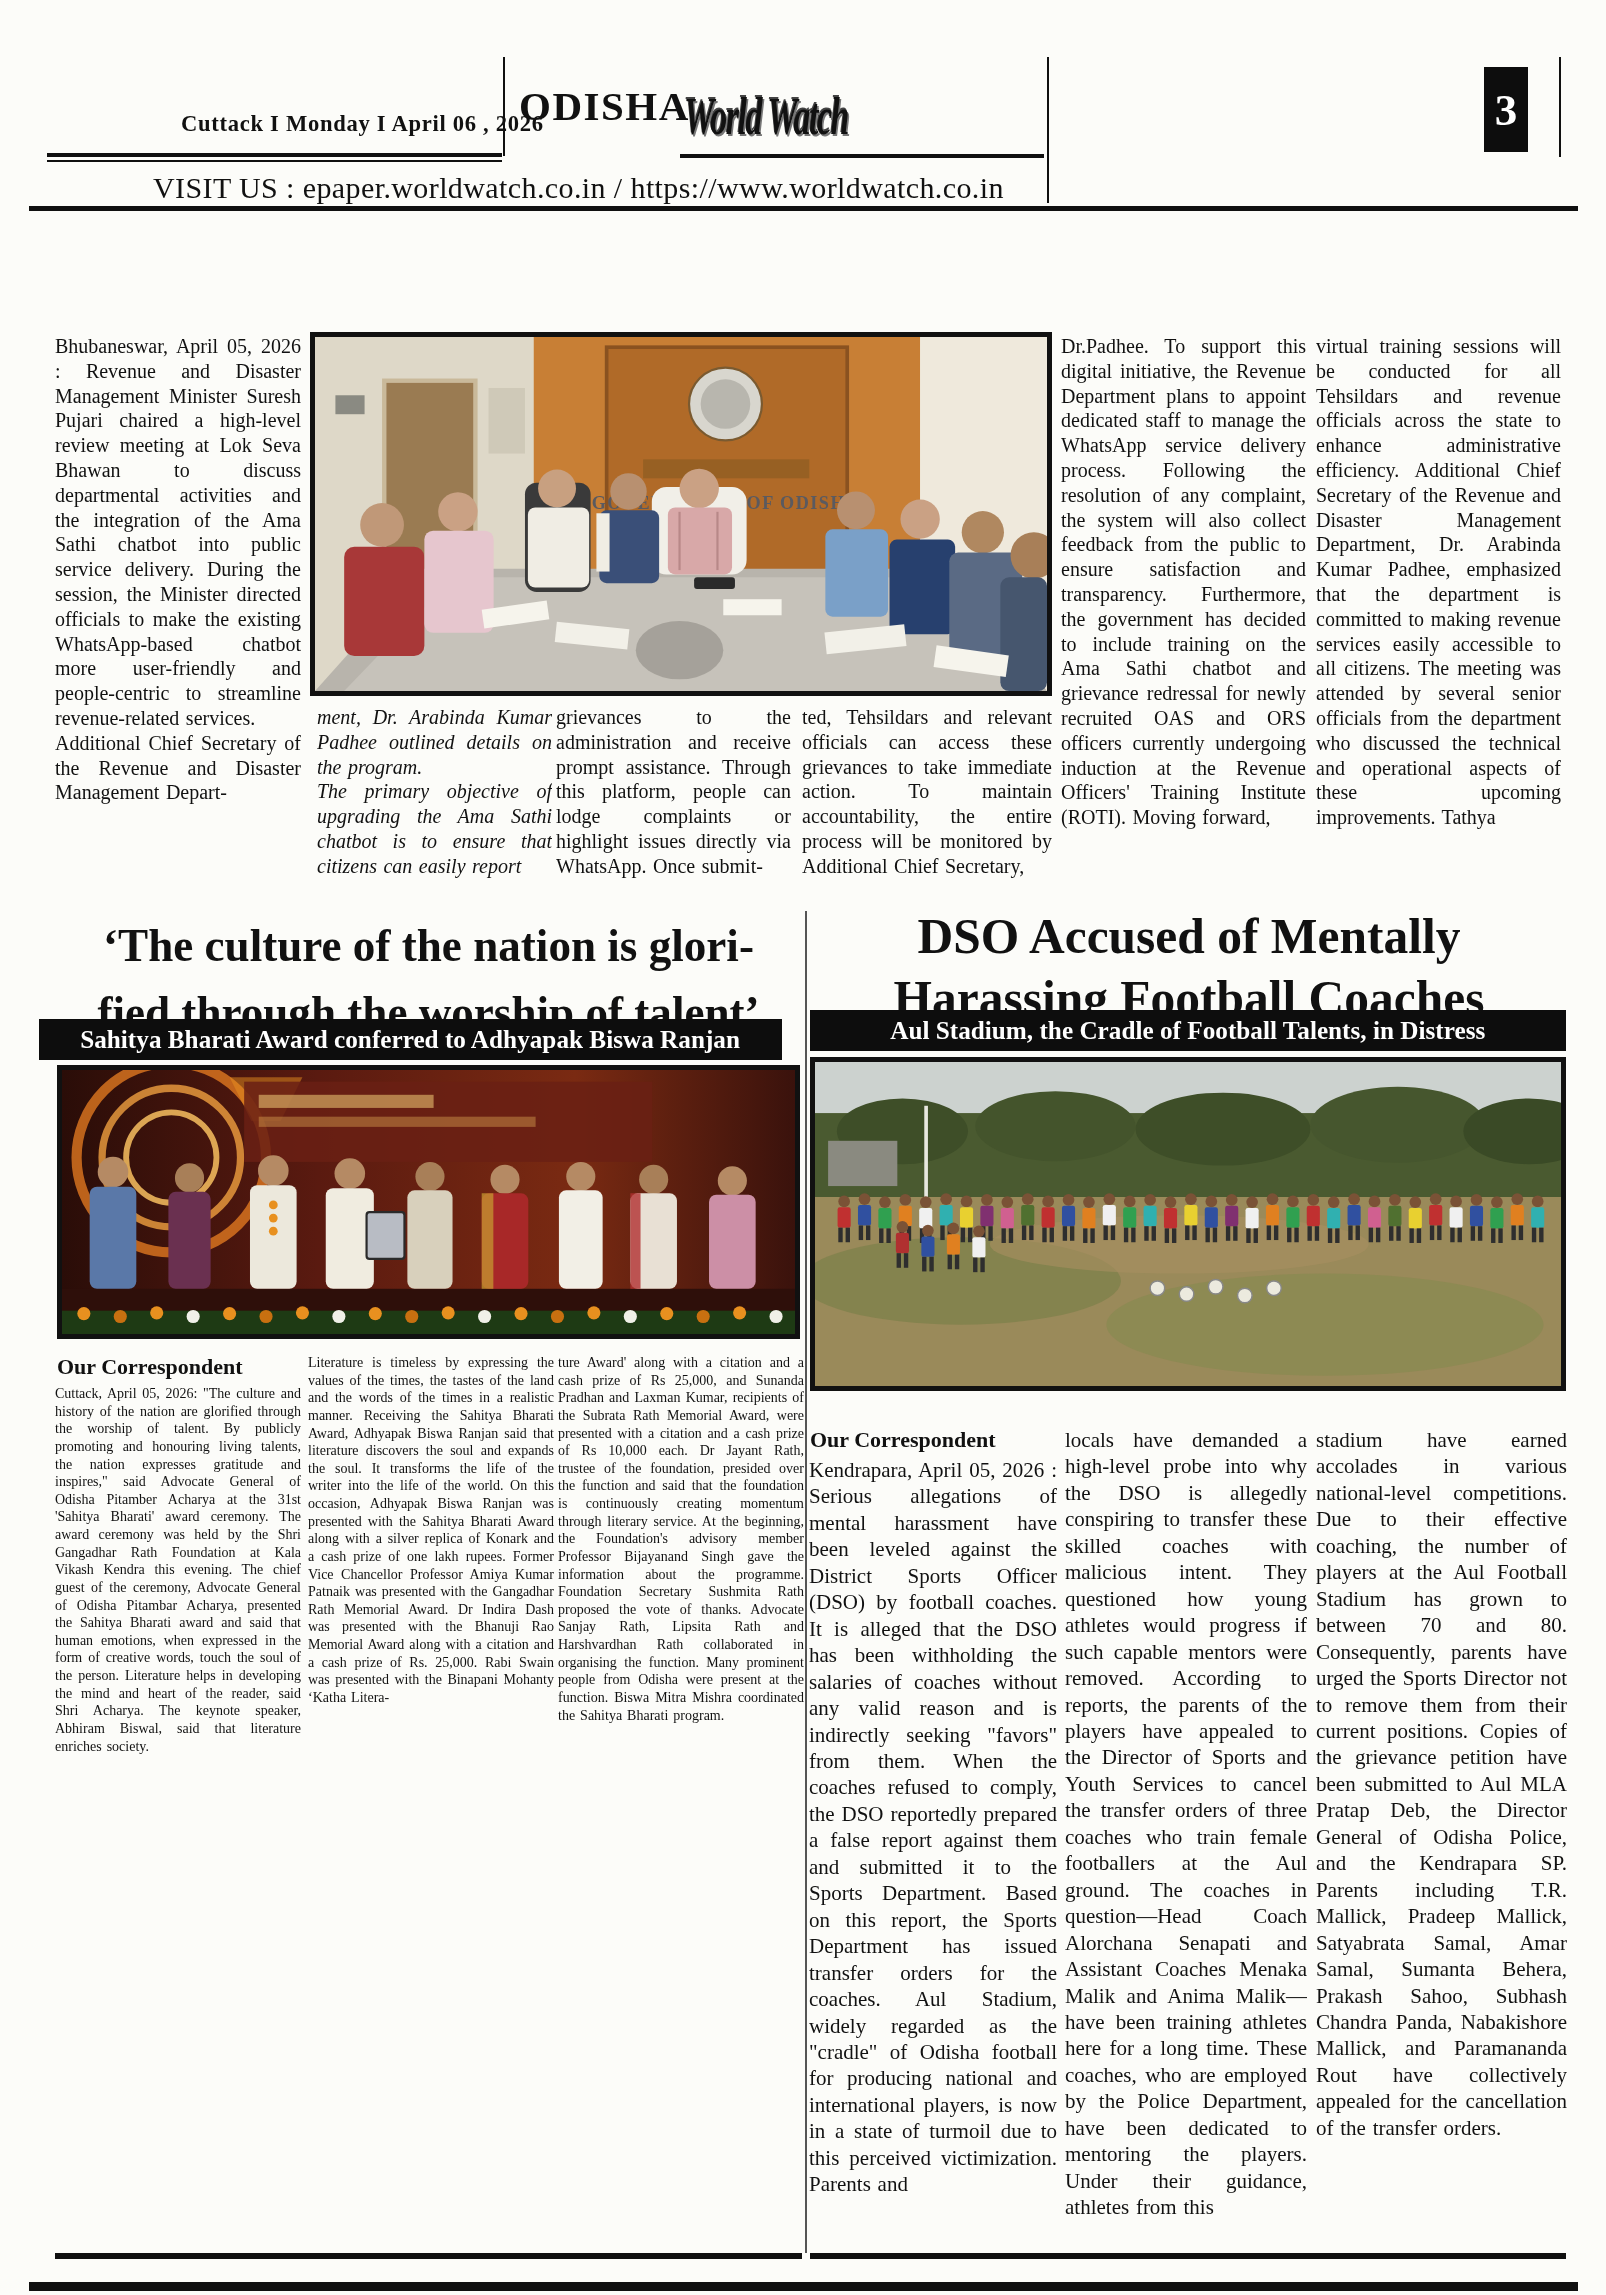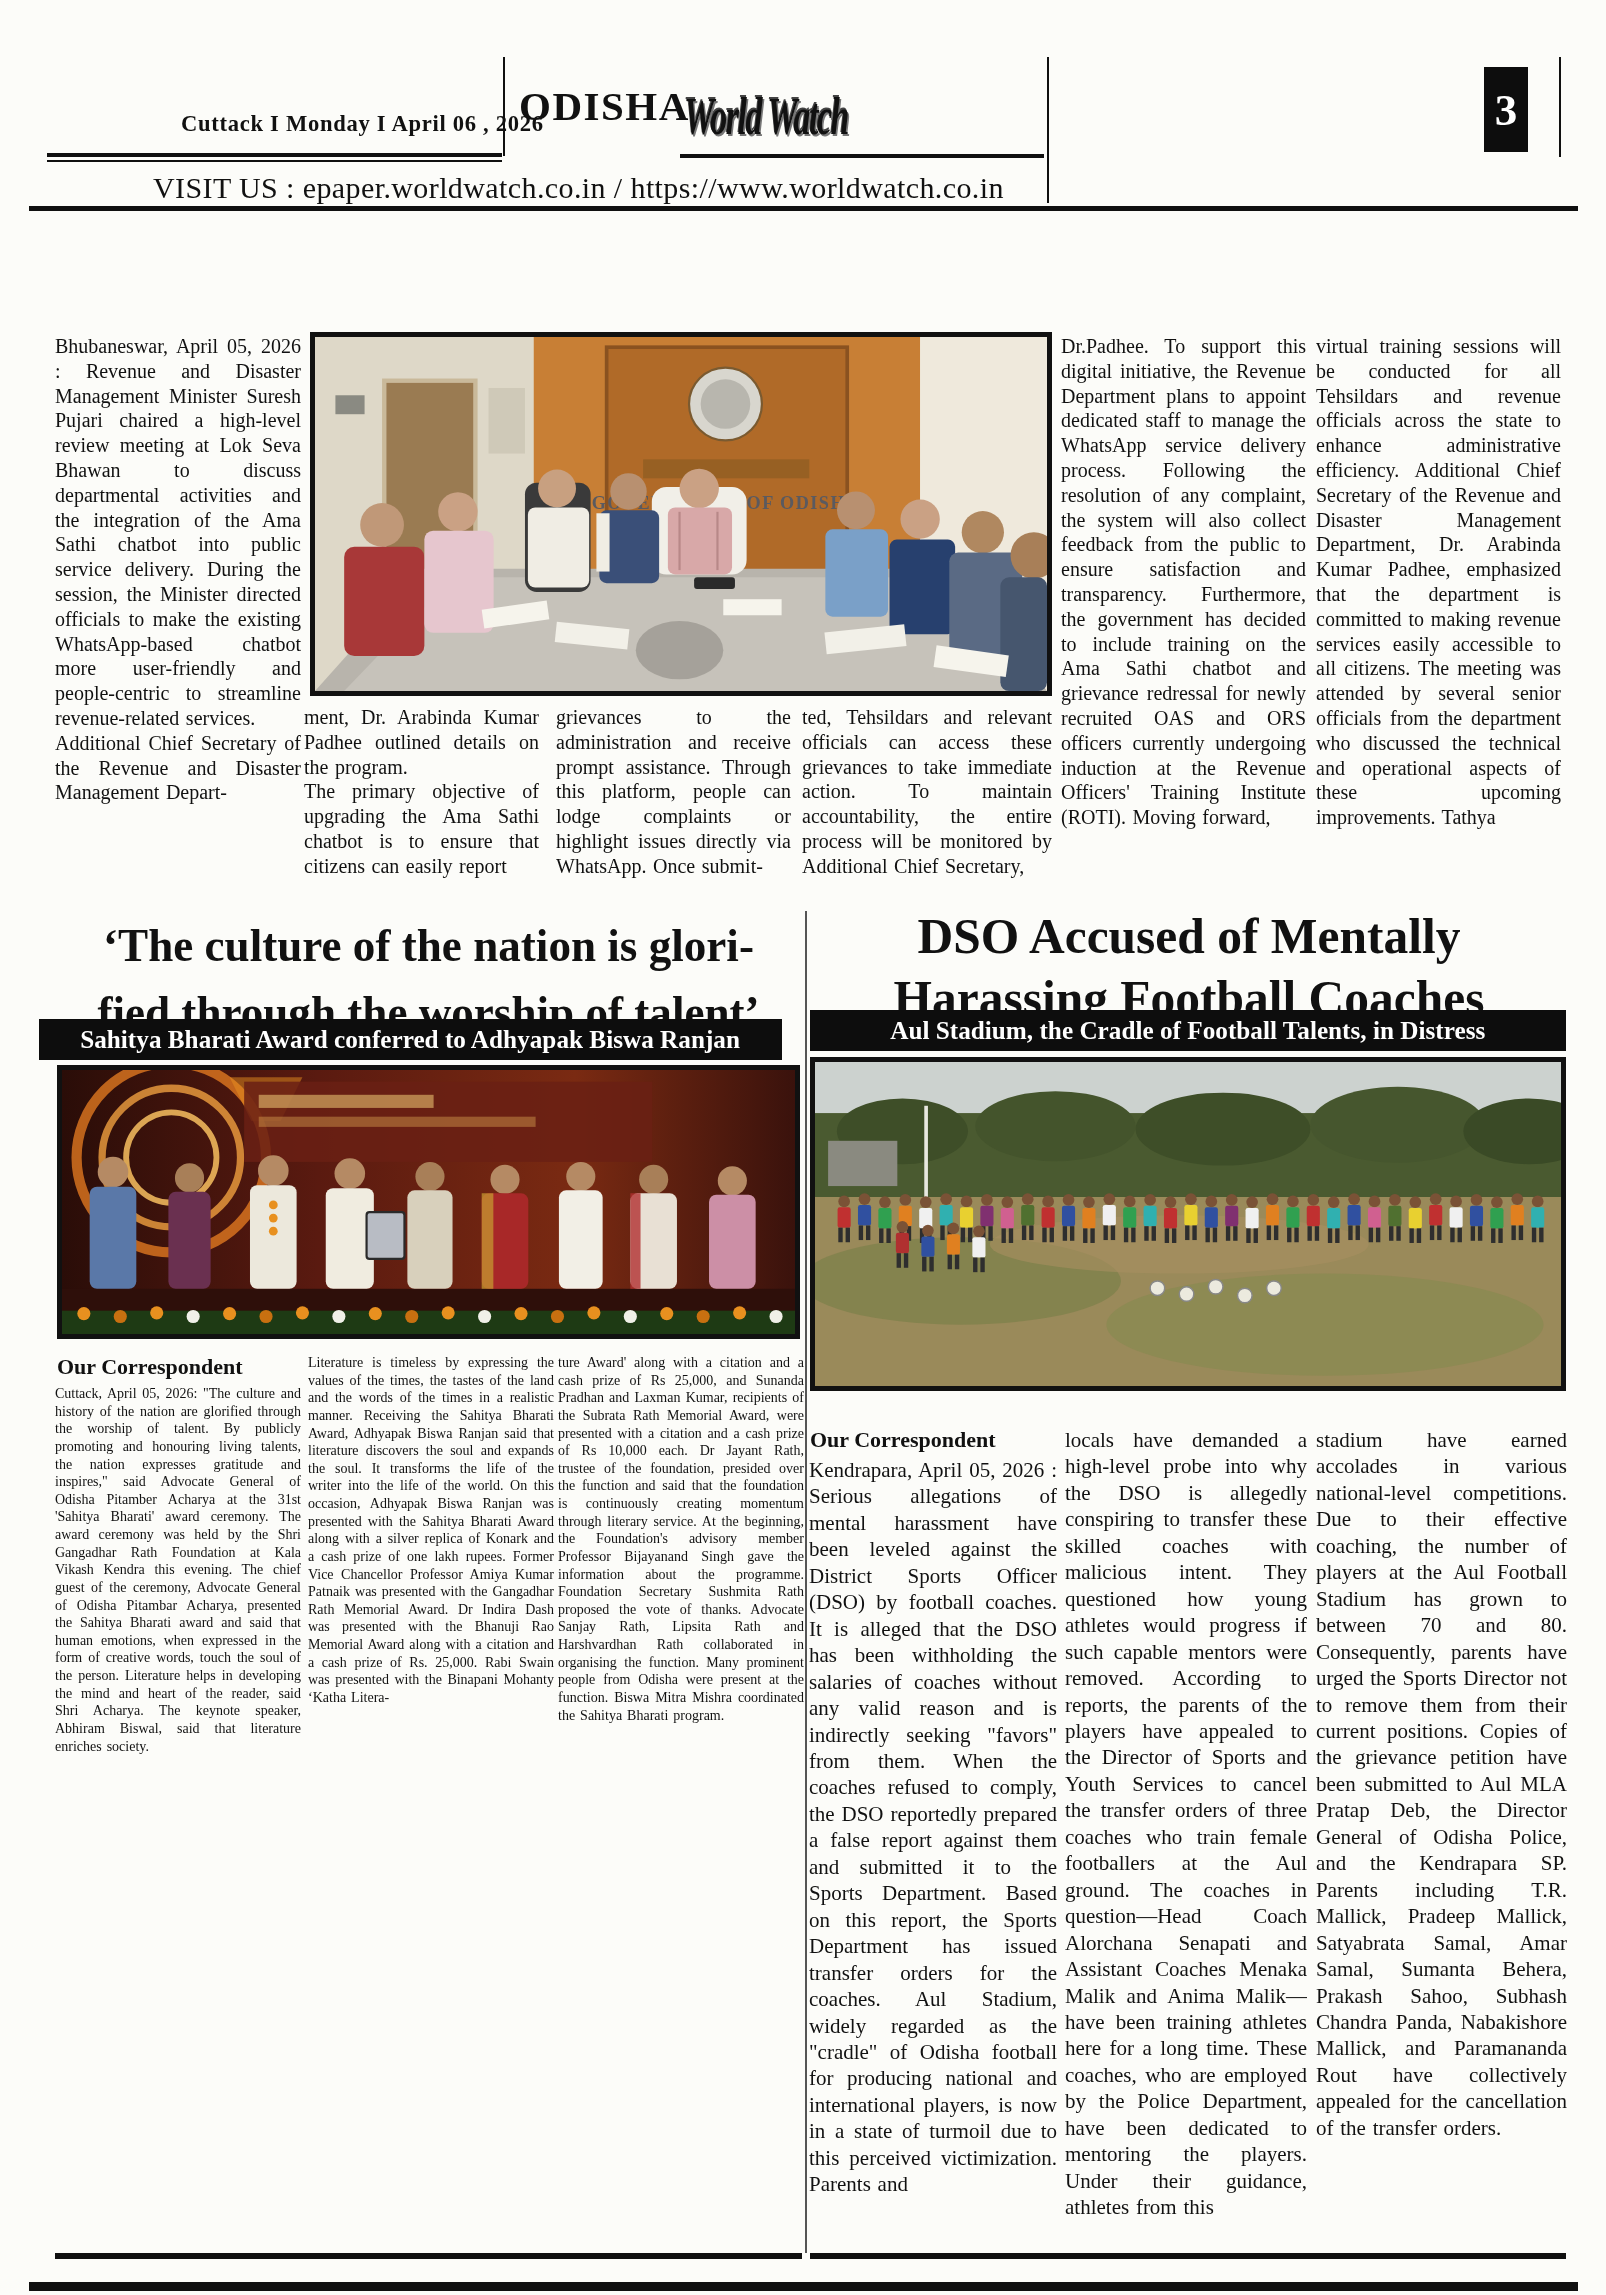--- a/index.html
+++ b/index.html
@@ -105,21 +105,21 @@
       <rect x="230" y="368" width="90" height="26" fill="#f6f4ec" transform="rotate(-8 275 381)"></rect>
       <rect x="330" y="396" width="100" height="28" fill="#f2f0e8" transform="rotate(6 380 410)"></rect>
       <rect x="560" y="360" width="80" height="22" fill="#f6f4ec"></rect>
       <rect x="700" y="400" width="110" height="30" fill="#f2f0e8" transform="rotate(-6 755 415)"></rect>
       <rect x="850" y="430" width="100" height="30" fill="#f6f4ec" transform="rotate(8 900 445)"></rect>
       <rect x="520" y="330" width="56" height="16" rx="4" fill="#2a2a2a"></rect>
       <ellipse cx="500" cy="430" rx="60" ry="40" fill="#8a8680" opacity="0.55"></ellipse>
     </svg>
   </div>
 
-  <div class="abs col lead-col" style="left:304px;top:705px;width:235px;height:194px;">ment, Dr. Arabinda Kumar Padhee outlined details on the program.
+  <div class="abs col lead-col" style="left:317px;top:705px;width:235px;height:194px;font-style:italic;">ment, Dr. Arabinda Kumar Padhee outlined details on the program.
 The primary objective of upgrading the Ama Sathi chatbot is to ensure that citizens can easily report</div>
   <div class="abs col lead-col" style="left:556px;top:705px;width:235px;height:194px;">grievances to the administration and receive prompt assistance. Through this platform, people can lodge complaints or highlight issues directly via WhatsApp. Once submit-</div>
   <div class="abs col lead-col" style="left:802px;top:705px;width:250px;height:194px;">ted, Tehsildars and relevant officials can access these grievances to take immediate action. To maintain accountability, the entire process will be monitored by Additional Chief Secretary,</div>
   <div class="abs col lead-col" style="left:1061px;top:334px;width:245px;height:567px;">Dr.Padhee. To support this digital initiative, the Revenue Department plans to appoint dedicated staff to manage the WhatsApp service delivery process. Following the resolution of any complaint, the system will also collect feedback from the public to ensure satisfaction and transparency. Furthermore, the government has decided to include training on the Ama Sathi chatbot and grievance redressal for newly recruited OAS and ORS officers currently undergoing induction at the Revenue Officers' Training Institute (ROTI). Moving forward,</div>
   <div class="abs col lead-col" style="left:1316px;top:334px;width:245px;height:567px;">virtual training sessions will be conducted for all Tehsildars and revenue officials across the state to enhance administrative efficiency. Additional Chief Secretary of the Revenue and Disaster Management Department, Dr. Arabinda Kumar Padhee, emphasized that the department is committed to making revenue services easily accessible to all citizens. The meeting was attended by several senior officials from the department who discussed the technical and operational aspects of these upcoming improvements. Tathya</div>
 
   <div class="abs subhead culthead" style="left:55px;top:912px;width:747px;">
     <span class="l">‘The culture of the nation is glori-</span>
     <span class="l">fied through the worship of talent’</span>
   </div>

